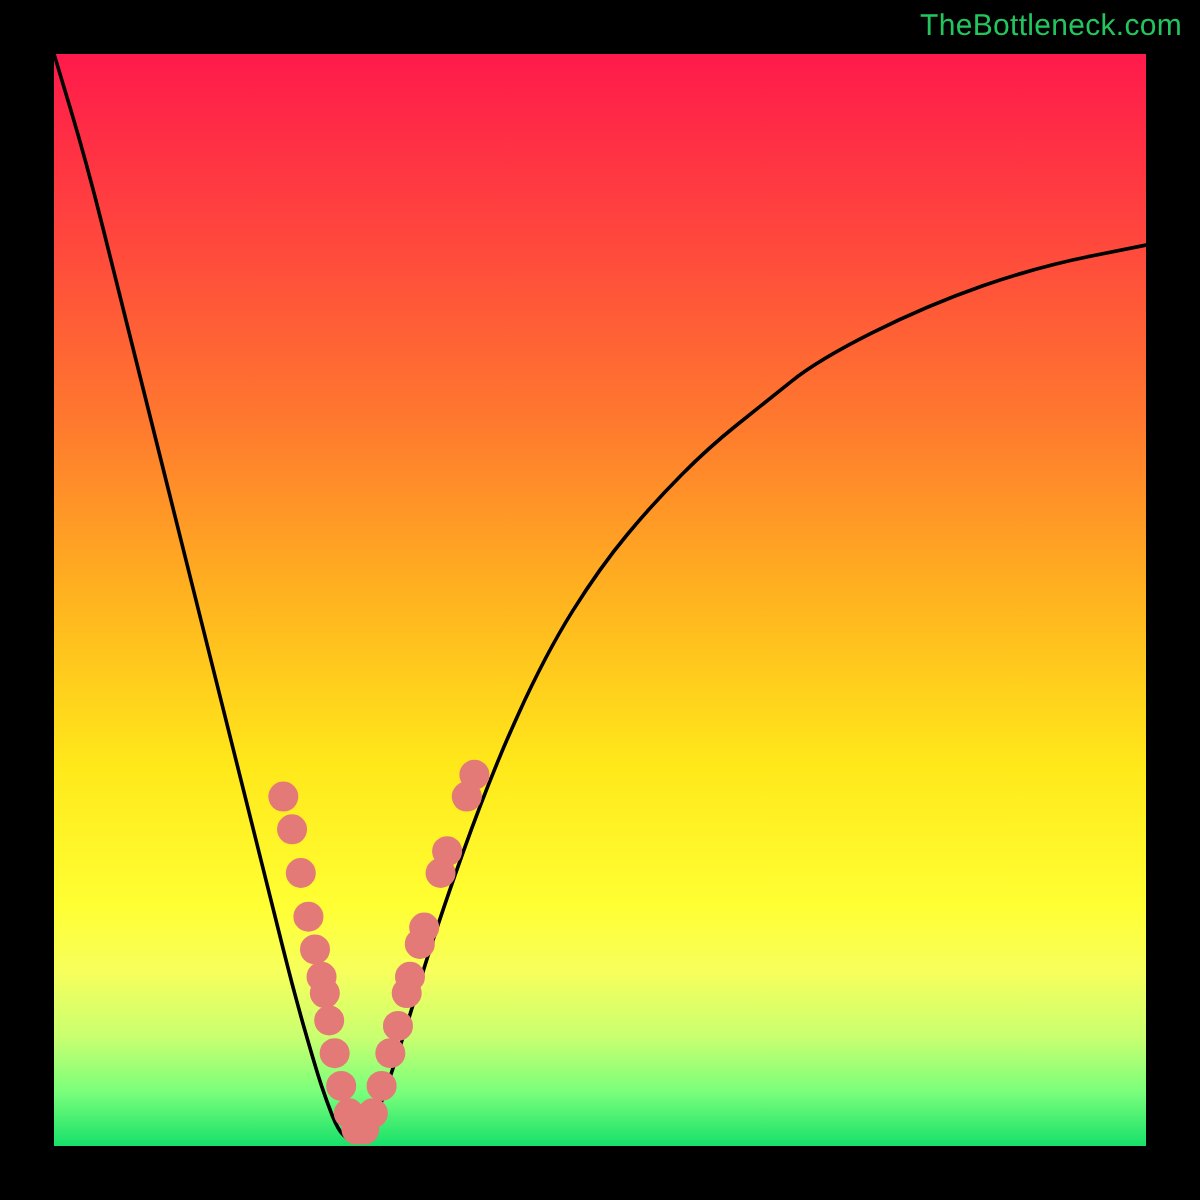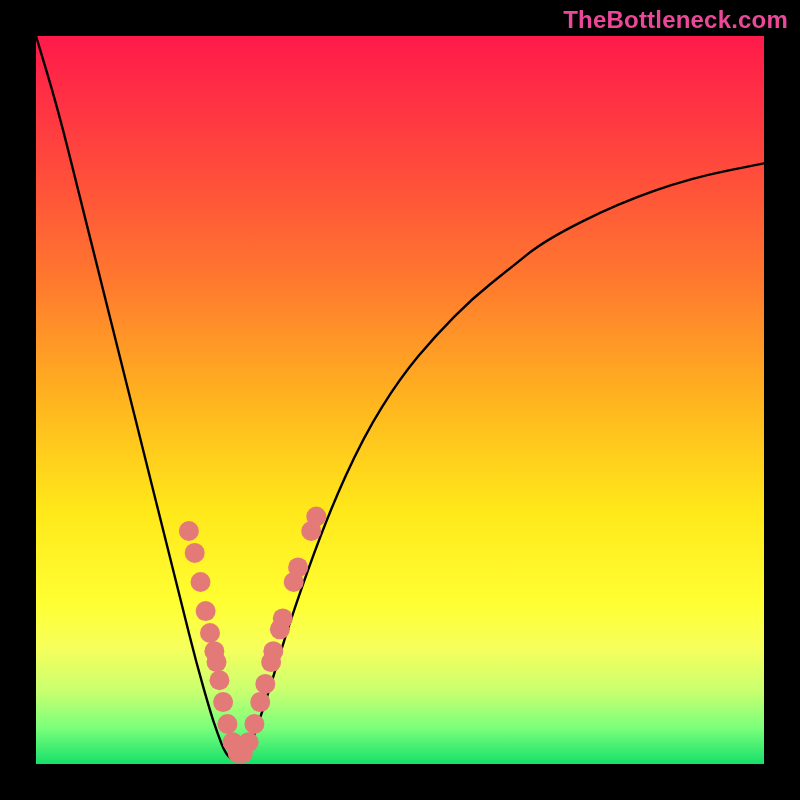--- a/index.html
+++ b/index.html
@@ -51,24 +51,24 @@
     position: absolute;
     left: 0;
     top: 0;
     width: 728px;
     height: 728px;
   }
   .watermark {
     position: absolute;
     top: 6px;
     right: 12px;
-    color: #ec4899;
-    font-size: 24px;
+    color: #22c55e;
+    font-size: 20px;
     letter-spacing: 0.2px;
-    font-weight: 700;
+    font-weight: 400;
   }
 </style>
 </head>
 <body>
 
 <div class="frame">
   <div class="plot">
     <div class="gradient"></div>
     <svg class="curve-layer" viewBox="0 0 728 728" preserveAspectRatio="none">
       <path id="curve-path" fill="none" stroke="#000000" stroke-width="2.4" stroke-linecap="round" stroke-linejoin="round" d="M 0.00 0.00 Q 0.00 0.00 10.92 36.40 Q 21.84 72.80 32.76 116.48 Q 43.68 160.16 54.60 203.84 Q 65.52 247.52 76.44 291.20 Q 87.36 334.88 98.28 378.56 Q 109.20 422.24 120.12 465.92 Q 131.04 509.60 138.32 538.72 Q 145.60 567.84 152.88 596.96 Q 160.16 626.08 167.44 651.56 Q 174.72 677.04 178.36 687.96 Q 182.00 698.88 185.64 707.98 Q 189.28 717.08 192.92 720.72 Q 196.56 724.36 200.20 724.36 Q 203.84 724.36 207.48 720.72 Q 211.12 717.08 214.76 707.98 Q 218.40 698.88 225.68 677.04 Q 232.96 655.20 243.88 618.80 Q 254.80 582.40 273.00 531.44 Q 291.20 480.48 309.40 440.44 Q 327.60 400.40 345.80 371.28 Q 364.00 342.16 382.20 320.32 Q 400.40 298.48 418.60 280.28 Q 436.80 262.08 455.00 247.52 Q 473.20 232.96 491.40 218.40 Q 509.60 203.84 546.00 185.64 Q 582.40 167.44 618.80 154.70 Q 655.20 141.96 691.60 134.68 T 728.00 127.40"></path>

